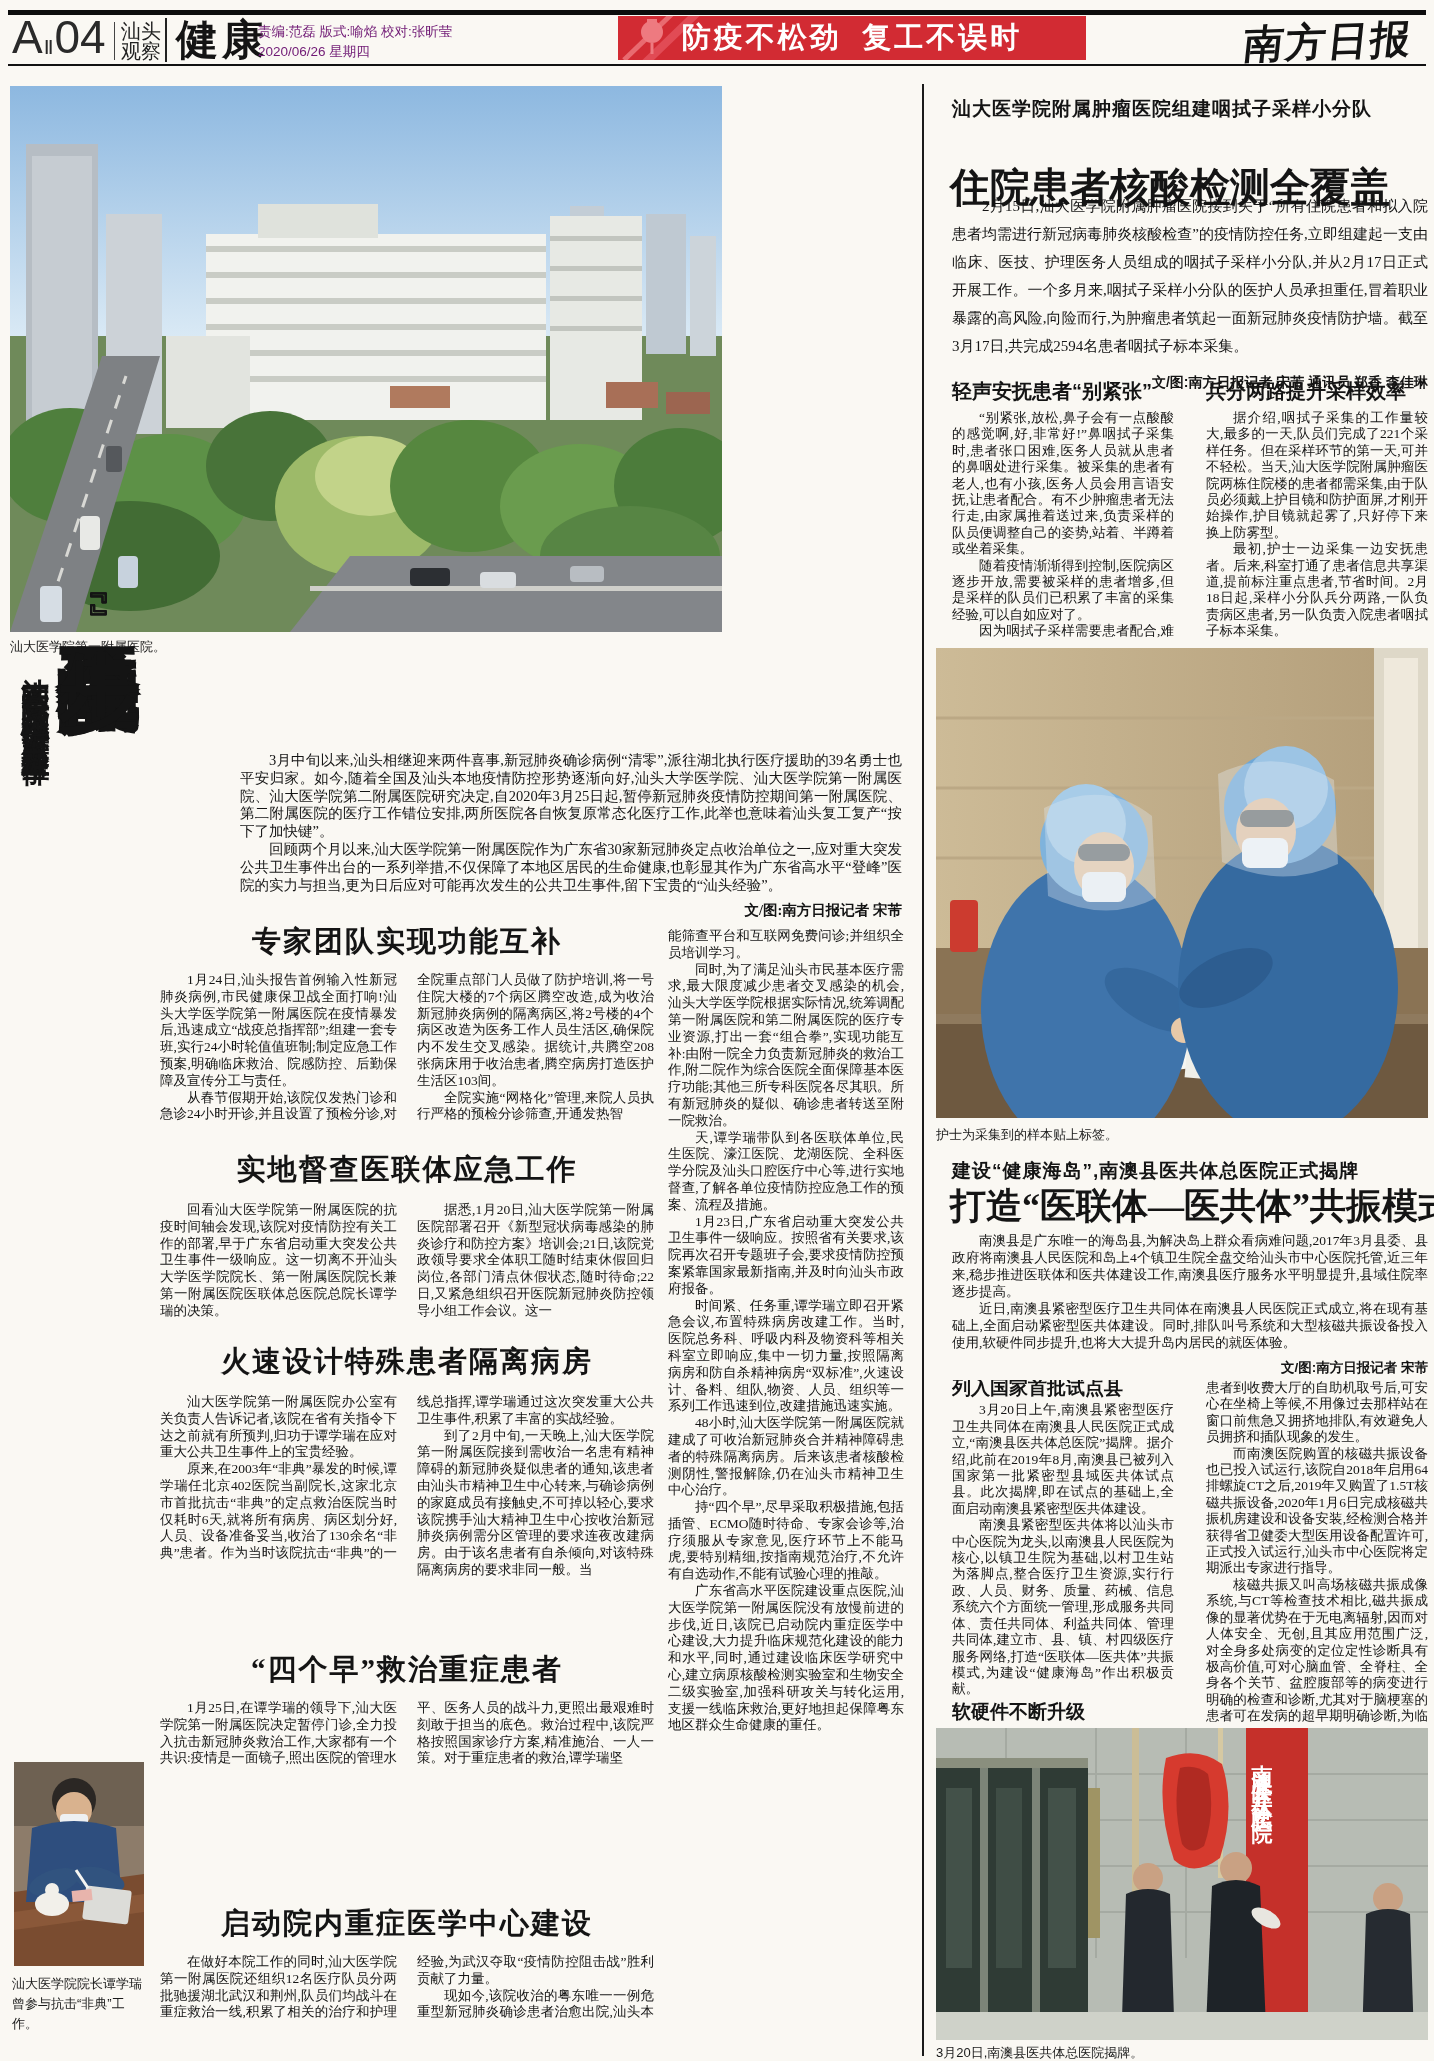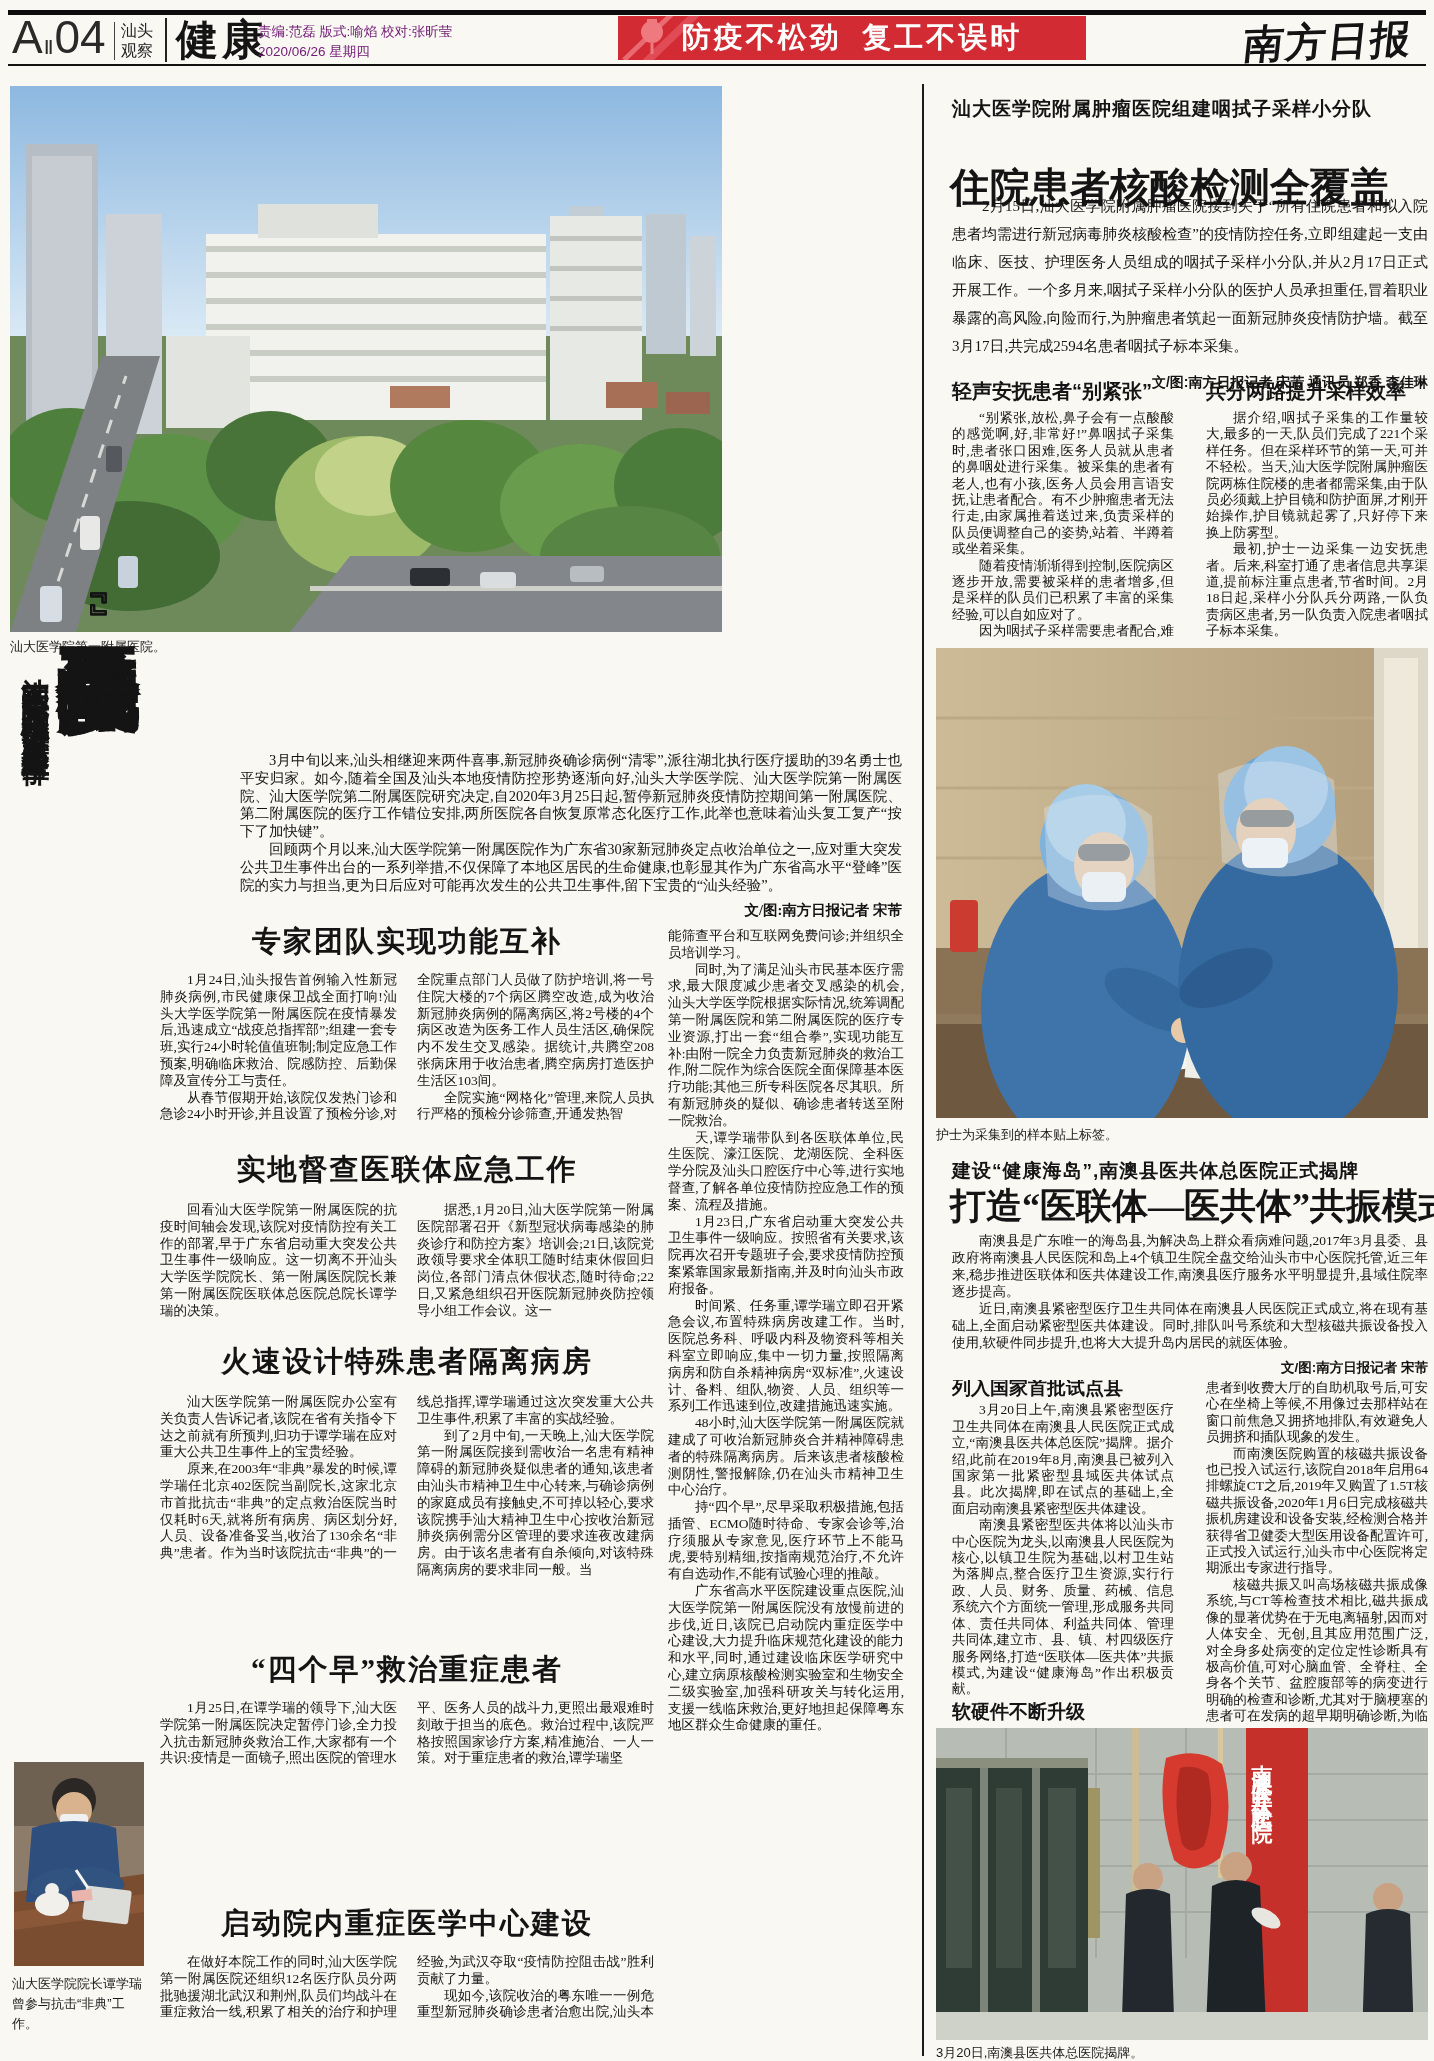--- a/index.html
+++ b/index.html
@@ -7,21 +7,21 @@
         font-family:"Liberation Serif","DejaVu Serif",serif;overflow:hidden;margin:0 auto;}
   .abs{position:absolute;}
   .sans{font-family:"Liberation Sans","DejaVu Sans",sans-serif;}
   
   .top-rule{left:8px;top:10px;width:1418px;height:5px;background:#0d0d0d;}
   .header-rule{left:8px;top:64px;width:1418px;height:2px;background:#111;}
   .edition{left:12px;top:14px;display:flex;align-items:flex-end;color:#2a2a2a;}
   .edition .big{font-size:46px;line-height:46px;font-family:"Liberation Sans","DejaVu Sans",sans-serif;}
   .edition .roman{font-size:20px;line-height:20px;margin:0 1px 3px 1px;font-family:"Liberation Sans","DejaVu Sans",sans-serif;}
   .vdiv1{left:114px;top:22px;width:1px;height:38px;background:#444;}
-  .sec-small{left:121px;top:21px;font-size:16px;line-height:20px;color:#222;}
+  .sec-small{left:121px;top:21px;font-size:20px;line-height:20px;color:#222;}
   .vdiv2{left:165px;top:18px;width:2px;height:44px;background:#222;}
   .sec-large{left:176px;top:12px;font-size:42px;font-weight:900;letter-spacing:4px;}
   .credits{left:258px;top:22px;font-size:13.5px;line-height:20px;color:#701a75;}
   .banner{left:618px;top:16px;width:468px;height:44px;background:#d22b33;display:flex;align-items:center;justify-content:center;overflow:hidden;}
   .banner .txt{color:#fff;font-size:29px;font-weight:800;letter-spacing:3px;font-family:Liberation Mono, monospace;white-space:nowrap;position:relative;z-index:2;}
   .banner .deco{position:absolute;left:0;top:0;z-index:1;}
   .masthead{left:1244px;top:14px;width:184px;font-size:40px;font-weight:700;transform:skewX(-8deg) rotate(-2deg);letter-spacing:2px;white-space:nowrap;}
   
   .photo{display:block;}
   .caption{font-family:"Liberation Sans","DejaVu Sans",sans-serif;font-size:13px;color:#1a1a1a;}

